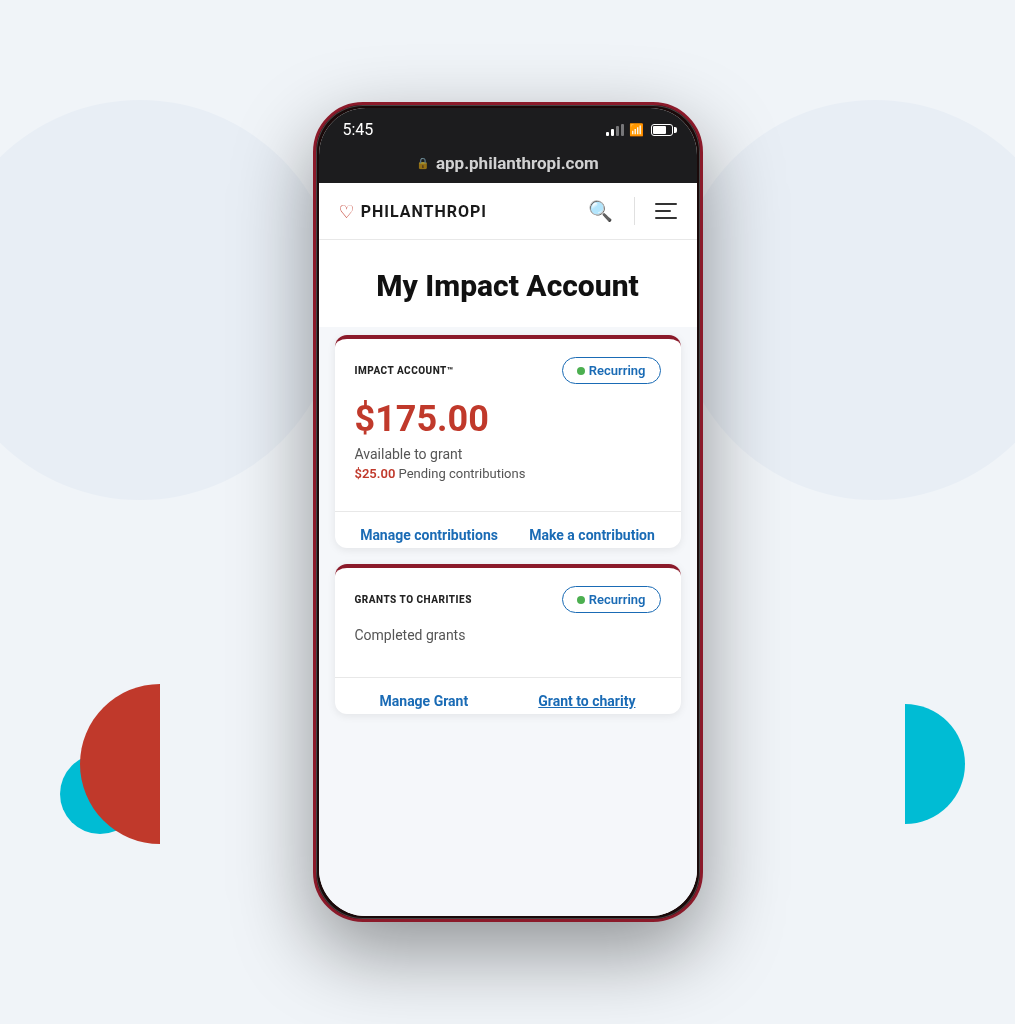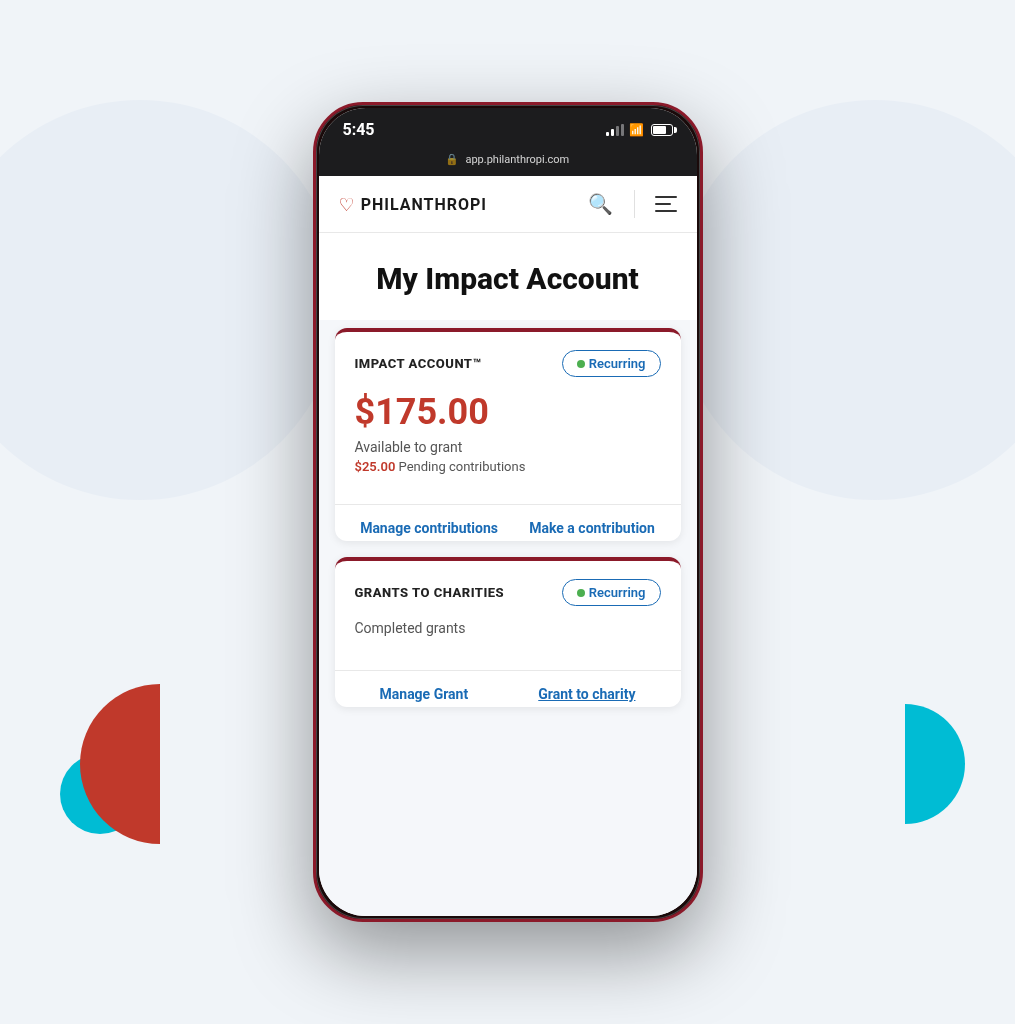--- a/index.html
+++ b/index.html
@@ -101,21 +101,21 @@
       justify-content: space-between;
       align-items: center;
       padding: 12px 24px 8px;
       font-size: 15px;
       font-weight: 600;
       flex-shrink: 0;
     }
 
     .status-time {
       font-size: 16px;
-      font-weight: 700;
+      font-weight: 400;
     }
 
     .status-icons {
       display: flex;
       align-items: center;
       gap: 6px;
     }
 
     .signal-bars {
       display: flex;
@@ -170,21 +170,22 @@
       background: #1c1c1e;
       padding: 6px 16px 10px;
       display: flex;
       align-items: center;
       justify-content: center;
       gap: 6px;
       flex-shrink: 0;
     }
     .url-bar-text {
       color: #ffffffcc;
-      font-size: 11px;
+      font-size: 17px;
+      font-weight: bold;
     }
     .lock-icon {
       color: #ffffff99;
       font-size: 11px;
     }
 
     
     .app-content {
       flex: 1;
       overflow-y: auto;
@@ -293,21 +294,21 @@
     }
 
     .card-header {
       display: flex;
       justify-content: space-between;
       align-items: center;
       margin-bottom: 14px;
     }
 
     .card-title {
-      font-size: 13px;
+      font-size: 10px;
       font-weight: 800;
       letter-spacing: 0.5px;
       color: #222;
       text-transform: uppercase;
     }
 
     .recurring-badge {
       display: flex;
       align-items: center;
       gap: 4px;

